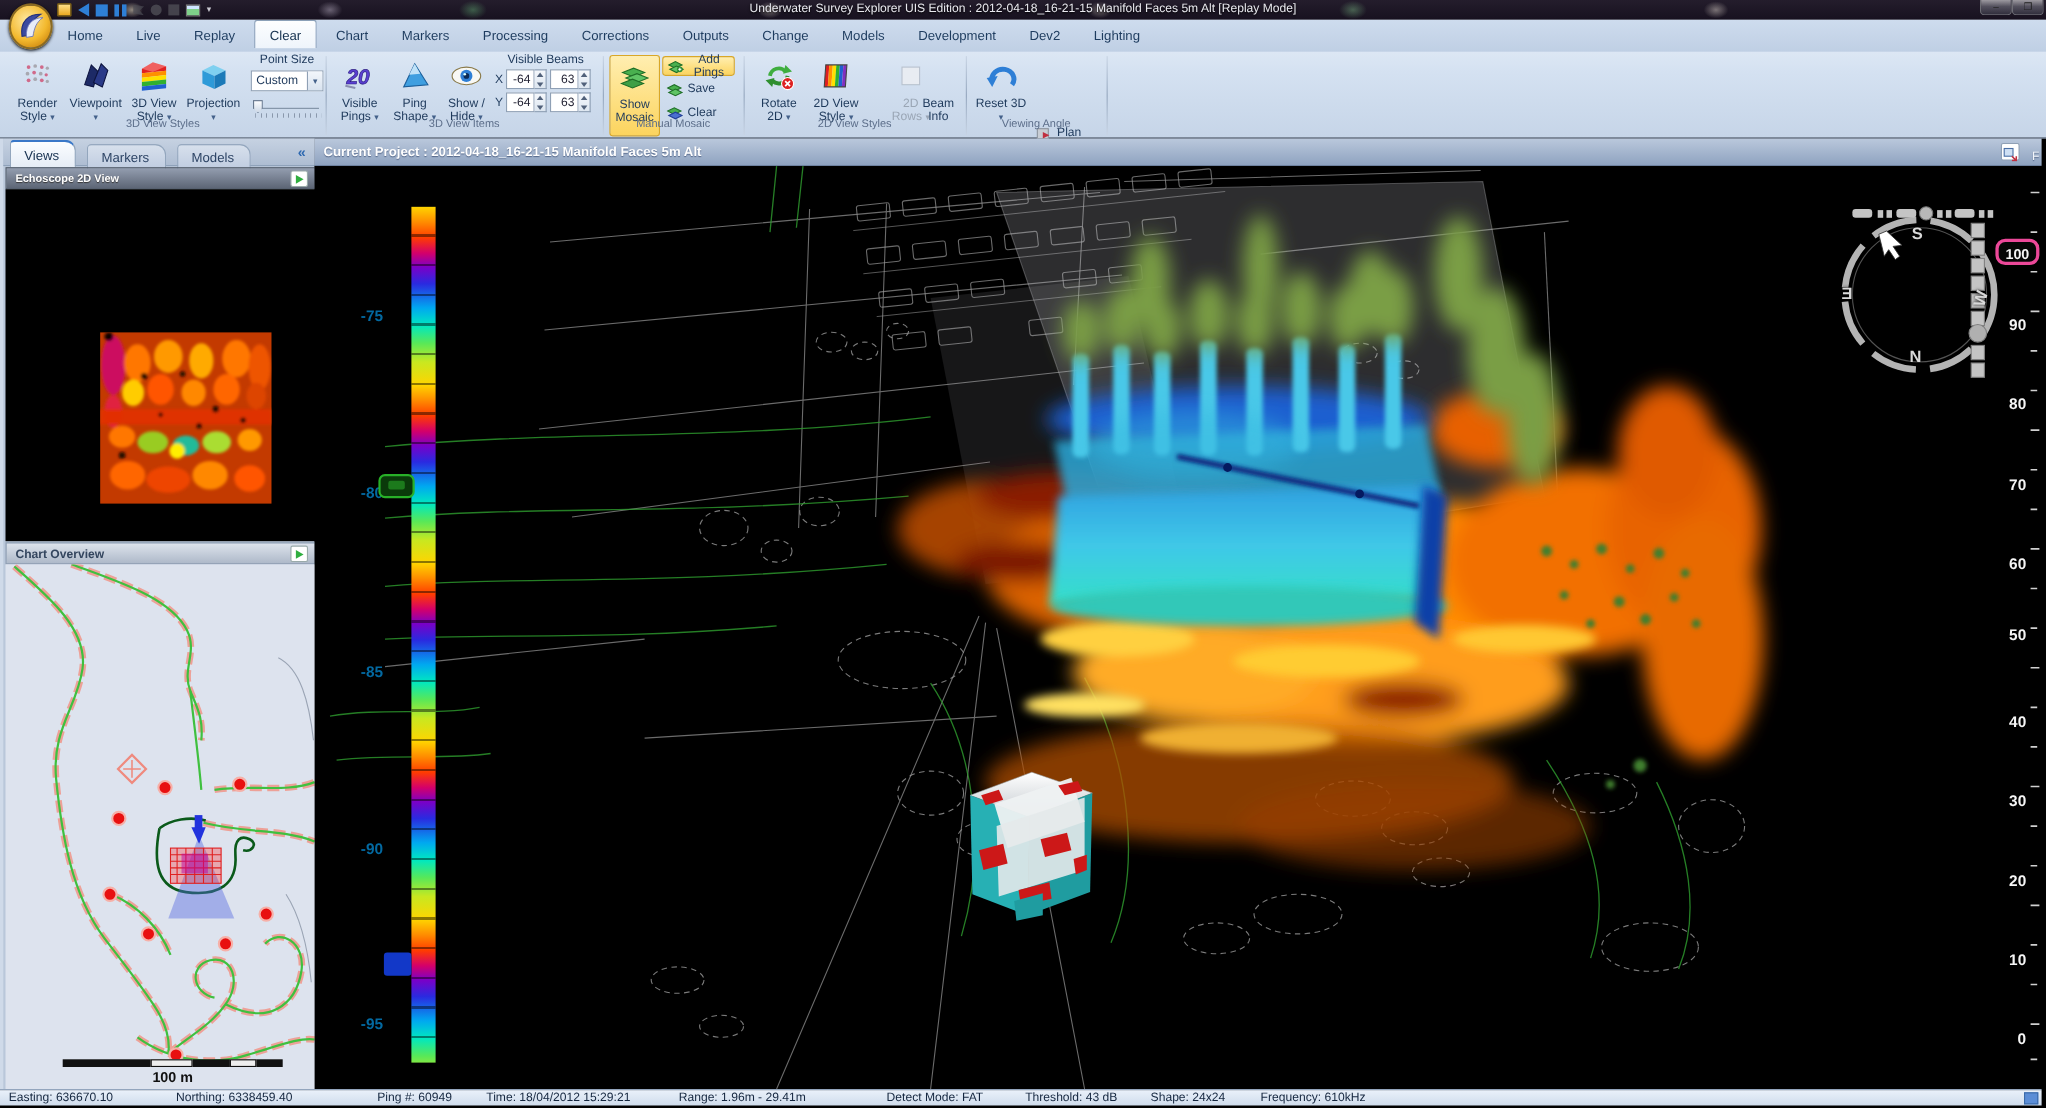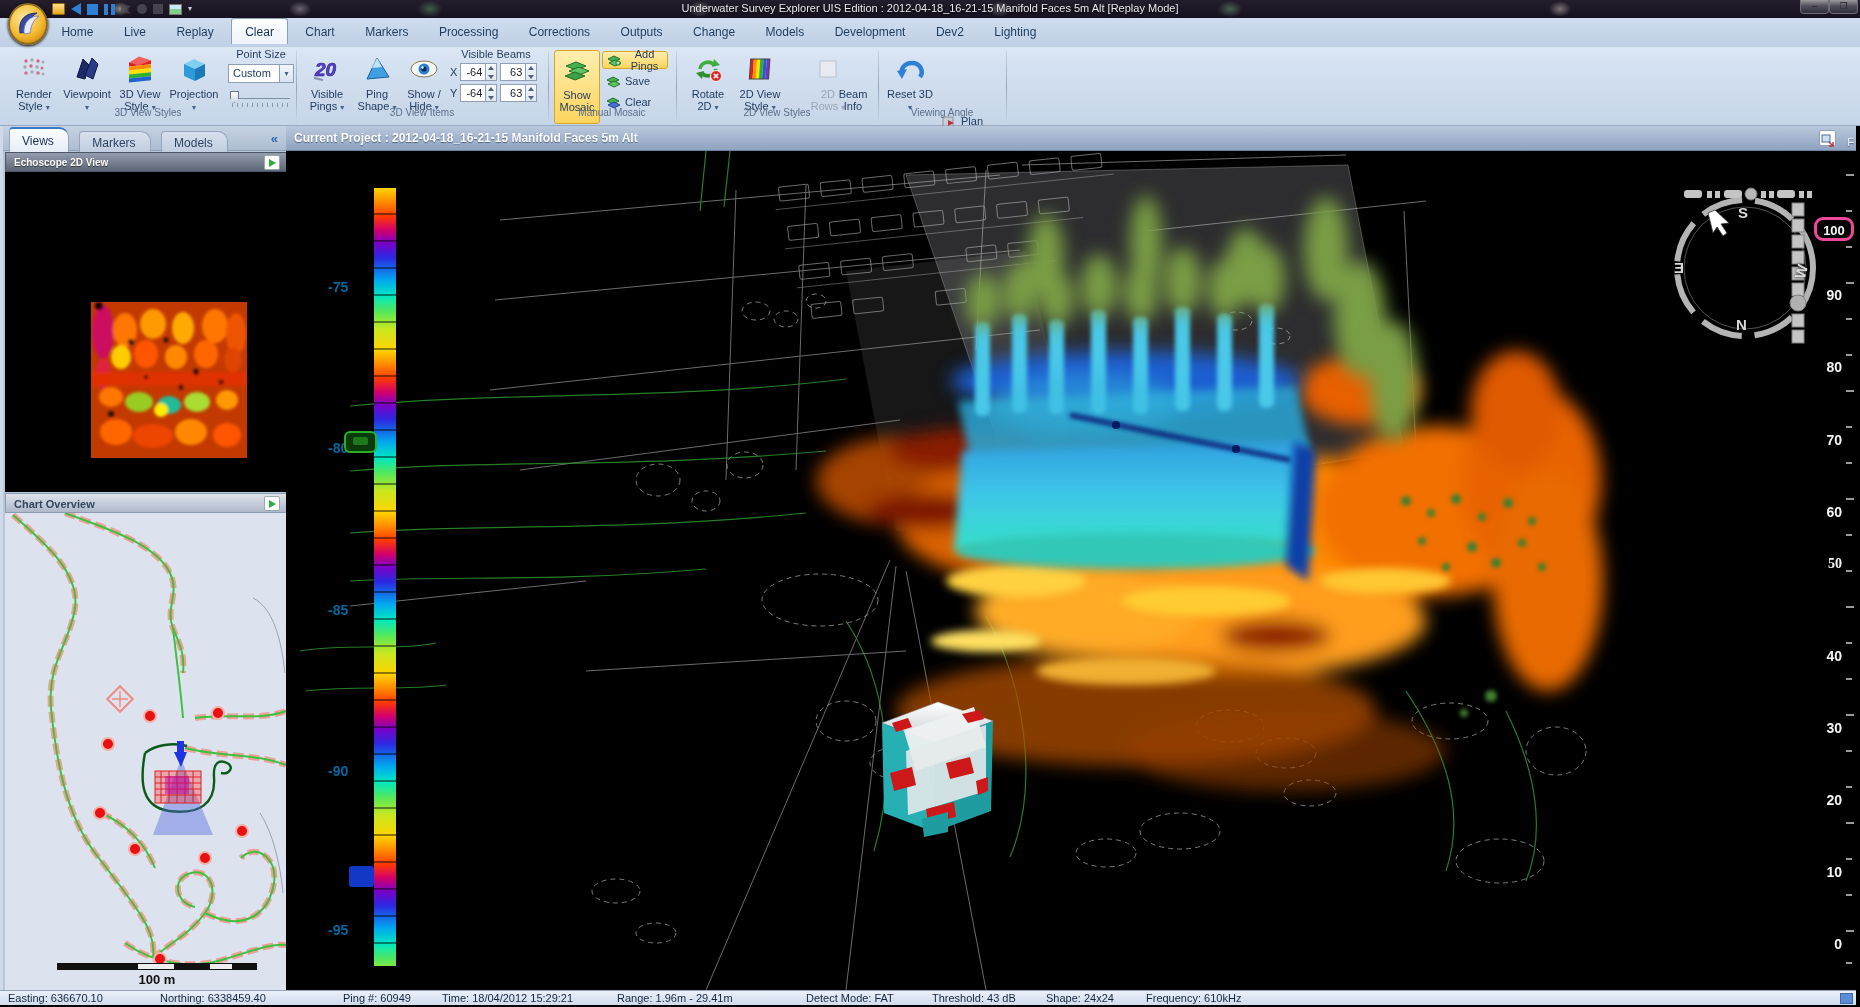--- a/index.html
+++ b/index.html
@@ -777,21 +777,21 @@
     <div class="abs" style="left:63px;top:715px;width:25px;height:21px;background:#1238c8;border-radius:3px;"></div>
 
     
     <div class="abs" style="left:1528px;top:66px;width:40px;height:24px;border:3px solid #ec4899;border-radius:9px;background:rgba(10,10,10,.6);text-align:center;color:#f5f5f5;font-weight:bold;font-size:13px;line-height:22px;">
       <span>100</span>
     </div>
     <div class="axlabel" style="left:1516px;top:136px;">90</div>
     <div class="axlabel" style="left:1516px;top:208px;">80</div>
     <div class="axlabel" style="left:1516px;top:281px;">70</div>
     <div class="axlabel" style="left:1516px;top:353px;">60</div>
-    <div class="axlabel" style="left:1516px;top:405px;font-family:Liberation Serif, serif;">50</div>
+    <div class="axlabel" style="left:1516px;top:418px;">50</div>
     <div class="axlabel" style="left:1516px;top:497px;">40</div>
     <div class="axlabel" style="left:1516px;top:569px;">30</div>
     <div class="axlabel" style="left:1516px;top:641px;">20</div>
     <div class="axlabel" style="left:1516px;top:713px;">10</div>
     <div class="axlabel" style="left:1516px;top:785px;">0</div>
 
     
     <div class="compass-letter" style="left:1452px;top:53px;">S</div>
     <div class="compass-letter" style="left:1388px;top:108px;transform:scaleX(-1);">E</div>
     <div class="compass-letter" style="left:1508px;top:112px;transform:rotate(-75deg);">W</div>

